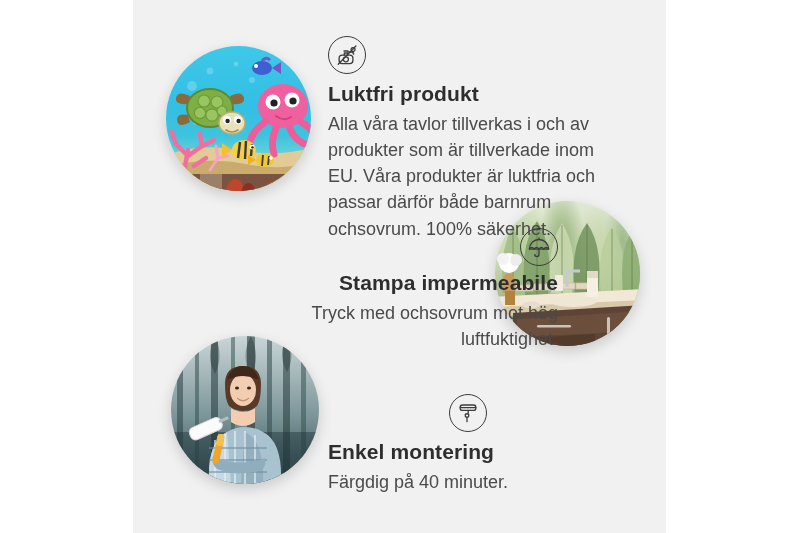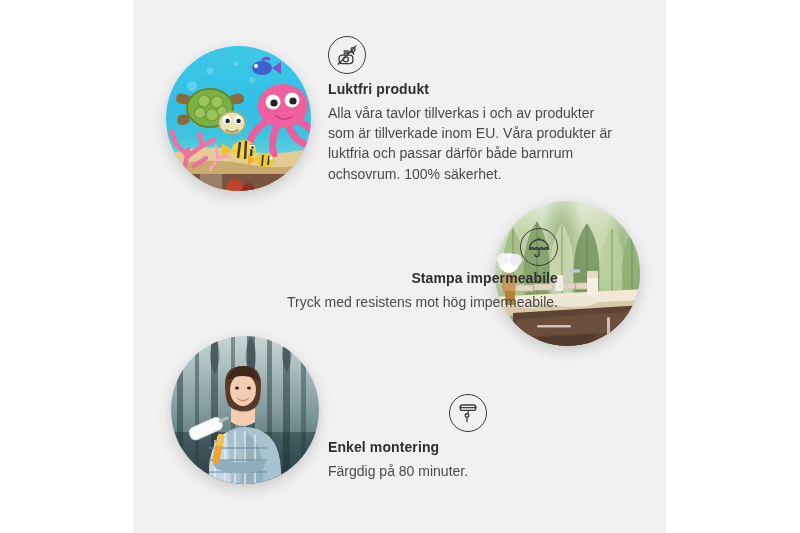--- a/index.html
+++ b/index.html
@@ -39,24 +39,24 @@
   #photo-forest{left:38px;top:336px;width:148px;height:148px;}
   .for-bg{background:linear-gradient(180deg,#c9d6d8 0%,#9fb2b5 30%,#7b9498 55%,#4f6a6d 80%,#33474a 100%);}
 
   
   .feature{position:absolute;}
   .icon-circle{
     width:38px;height:38px;border-radius:50%;border:1.6px solid #3c3c3c;
     display:flex;align-items:center;justify-content:center;box-sizing:border-box;
   }
   .f-title{
-    font-size:14px;font-weight:bold;color:#2e2e2e;letter-spacing:.1px;
+    font-size:21px;font-weight:bold;color:#2e2e2e;letter-spacing:.1px;
     margin:7px 0 5px 0;line-height:1.2;
   }
-  .f-desc{font-size:14px;color:#4a4a4a;line-height:1.45;}
+  .f-desc{font-size:18px;color:#4a4a4a;line-height:1.45;}
 
   #feature-odour{left:195px;top:36px;width:300px;}
   #feature-odour .f-desc{width:292px;}
 
   #feature-water{left:85px;top:228px;width:340px;text-align:right;}
   #feature-water .icon-wrap{display:flex;justify-content:flex-end;}
   #feature-water .f-title{margin-top:4px;}
 
   #feature-mount{left:195px;top:394px;width:280px;text-align:left;}
   #feature-mount .icon-wrap{display:flex;justify-content:center;}
@@ -322,33 +322,33 @@
         <div class="icon-circle">
           <svg width="24" height="24" viewBox="0 0 24 24" fill="none" stroke="#3c3c3c" stroke-width="1.3" stroke-linecap="round" stroke-linejoin="round">
             <path d="M2.4 14.1 a9.6 9.6 0 0 1 19.2 0 z"></path>
             <path d="M2.4 14.1 q2.4-3.2 4.8 0 q2.4-3.2 4.8 0 q2.4-3.2 4.8 0 q2.4-3.2 4.8 0"></path>
             <path d="M12 14.1 v5.4 a2.1 2.1 0 0 1-4.2 0"></path>
             <path d="M12 4.5 v-1.6"></path>
           </svg>
         </div>
       </div>
       <div class="f-title">Stampa impermeabile</div>
-      <div class="f-desc">Tryck med resistens mot hög impermeabile.</div>
+      <div class="f-desc">Tryck med ochsovrum mot hög luftfuktighet.</div>
     </div>
 
     <div class="feature" id="feature-mount">
       <div class="icon-wrap">
         <div class="icon-circle">
           <svg width="24" height="24" viewBox="0 0 24 24" fill="none" stroke="#3c3c3c" stroke-width="1.3" stroke-linecap="round" stroke-linejoin="round">
             <rect x="4.2" y="4.0" width="15.6" height="5.4" rx="2.2"></rect>
             <path d="M4.2 6.7 h15.6"></path>
             <path d="M12.2 9.4 v2.2 a1.3 1.3 0 0 1-1.3 1.3 h-0.1"></path>
             <rect x="9.3" y="12.8" width="3.4" height="3.3" rx="0.8"></rect>
             <path d="M11.0 16.1 v4.6"></path>
           </svg>
         </div>
       </div>
       <div class="f-title">Enkel montering</div>
-      <div class="f-desc">Färgdig på 80 minuter.</div>
+      <div class="f-desc">Färgdig på 40 minuter.</div>
     </div>
 
   </div>
 </div>
 
 </body></html>

